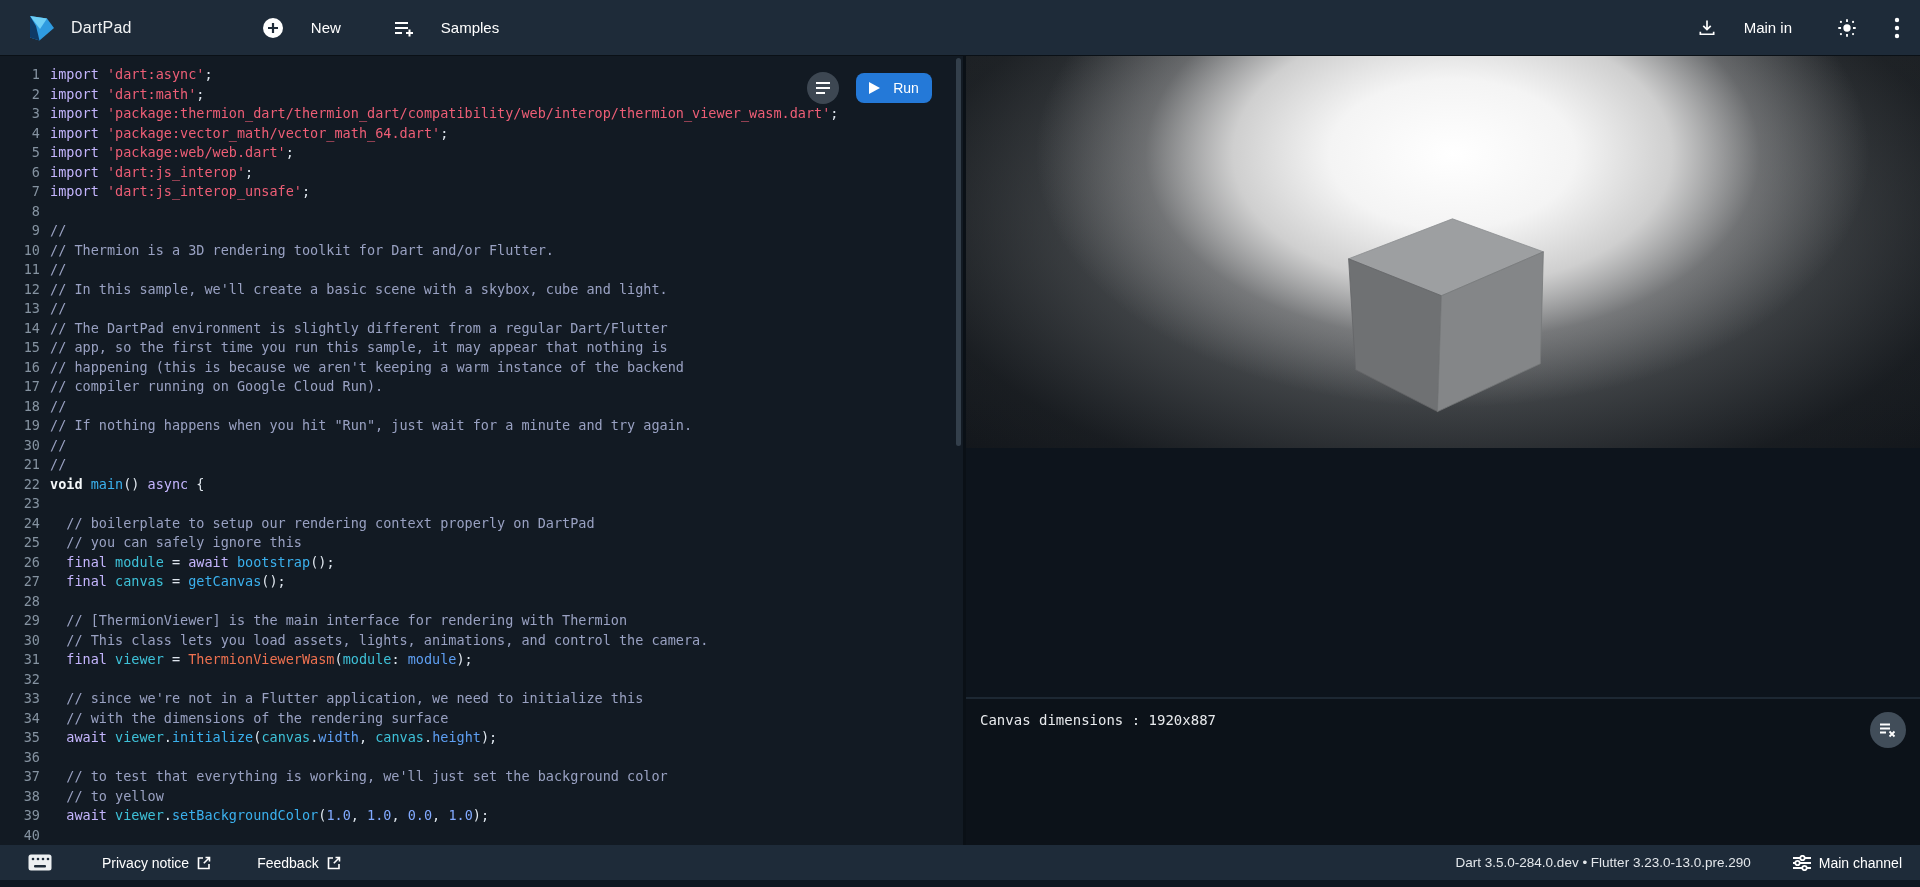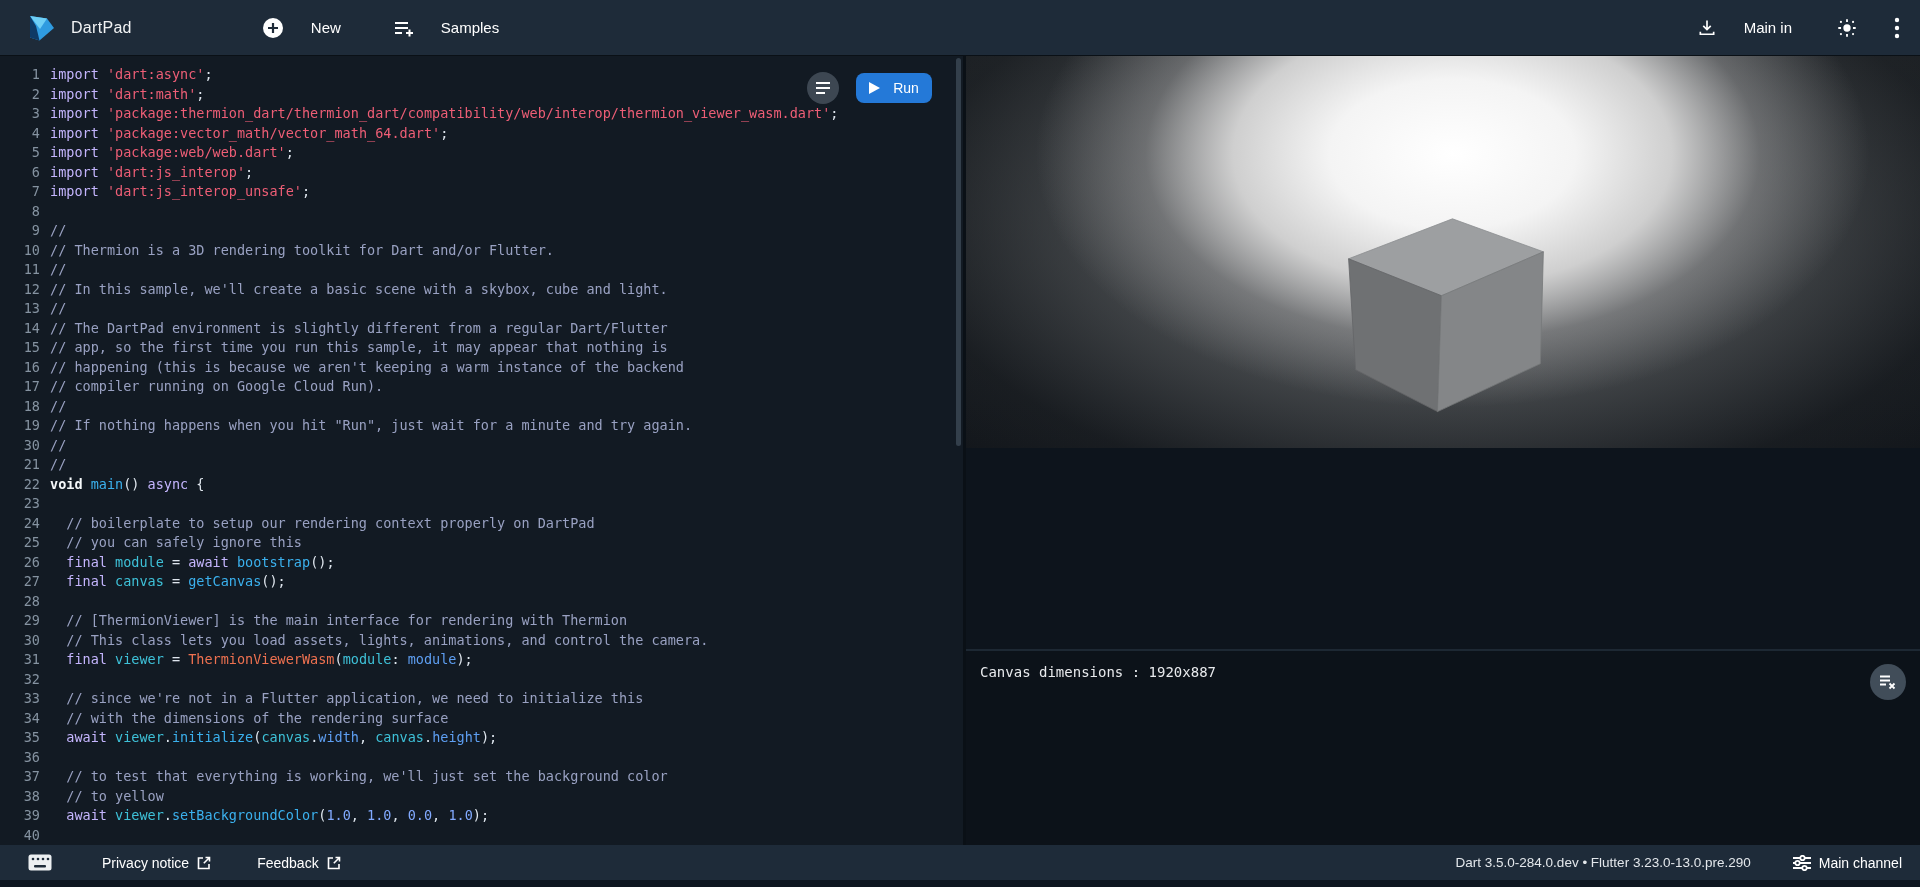--- a/index.html
+++ b/index.html
@@ -57,21 +57,21 @@
   .canvas-3d { height:392px; position:relative; overflow:hidden;
     background:
       radial-gradient(ellipse 46% 68% at 51% 25%, #ffffff 0%, #f4f4f4 28%, #cfcfcf 50%, rgba(160,160,161,.45) 70%, rgba(90,92,94,0) 95%),
       radial-gradient(ellipse 78% 100% at 50% 42%, rgba(138,140,142,.95) 0%, rgba(96,99,101,.6) 45%, rgba(45,48,51,.3) 72%, rgba(10,13,16,0) 95%),
       linear-gradient(#181c20, #101419);
   }
   .cube-svg { position:absolute; inset:0; }
   .output-rest { flex:1; background:#0d141c; }
 
   
-  .console { height:196px; background:#0c1219; border-top:2px solid #1d2833;
+  .console { height:148px; background:#0c1219; border-top:2px solid #1d2833;
              position:relative; padding:13px 14px; }
   .console-text { font-family:"DejaVu Sans Mono", monospace; font-size:14px; color:#e8eaed; }
   .btn-clear { position:absolute; top:13px; right:14px; width:36px; height:36px;
                border-radius:50%; background:#414d59; border:none; display:flex;
                align-items:center; justify-content:center; cursor:pointer; }
 
   
   .footer { height:42px; background:#1e2b39; border-bottom:7px solid #0e1721;
             display:flex; align-items:center; padding:0 18px 0 16px; }
   .fitem { display:flex; align-items:center; gap:8px; color:#fff; font-size:14px;

